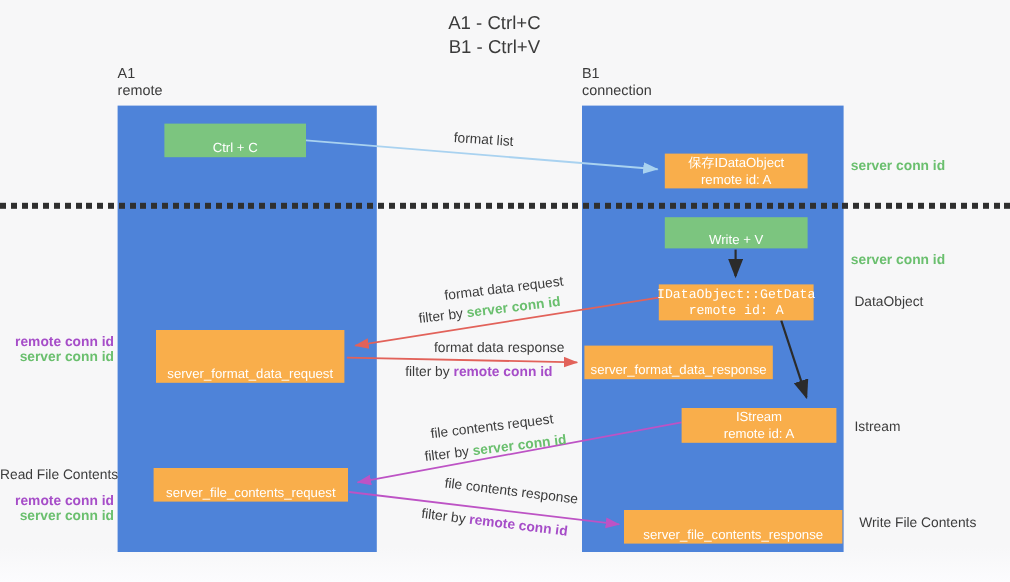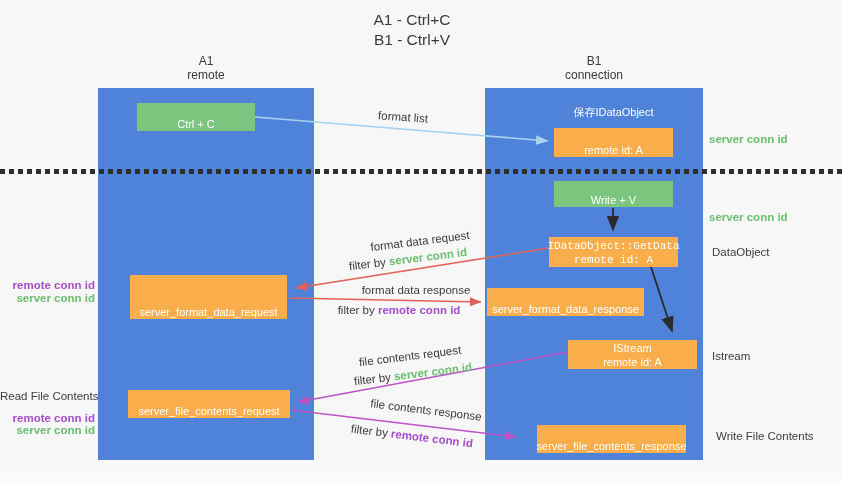--- a/index.html
+++ b/index.html
@@ -6,21 +6,21 @@
   .stage{
     position:relative;width:842px;height:485px;overflow:hidden;
     background:linear-gradient(#f7f7f8 94%,#fcfcfe);
     font-family:"Liberation Sans", sans-serif;color:#3c3c3c;
   }
   .title{position:absolute;left:0;top:10px;width:824px;text-align:center;
     font-size:15.5px;line-height:20px;color:#3b3b3b;}
   .col{position:absolute;top:88px;height:372px;background:#4e83d9;}
   .col.a1{left:98px;width:216px;}
   .col.b1{left:485px;width:218px;}
-  .col-header{position:absolute;top:54px;text-align:center;font-size:12px;line-height:14px;color:#3a3a3a;}
+  .col-header{position:absolute;top:54px;font-size:12px;line-height:14px;color:#3a3a3a;}
   .col-header.a1{left:98px;width:216px;}
   .col-header.b1{left:485px;width:218px;}
   .dash-line{position:absolute;left:0;top:169px;width:842px;height:5px;
     background:repeating-linear-gradient(90deg,#2f2f2f 0 5px,transparent 5px 9px);}
   .box{position:absolute;display:flex;flex-direction:column;align-items:center;justify-content:flex-end;
     color:#fff;font-size:11px;line-height:13.5px;text-align:center;white-space:nowrap;}
   .box.green{background:#7cc57f;}
   .box.orange{background:#f9ae4b;}
   .flow-label{position:absolute;white-space:nowrap;font-size:11.5px;color:#3c3c3c;}
   .center{transform:translate(-50%,-50%);}
@@ -79,21 +79,21 @@
     <line x1="289" y1="298" x2="481" y2="302" stroke="#e2625a" stroke-width="1.5" marker-end="url(#m-red)"></line>
     <line x1="651" y1="267" x2="672" y2="331" stroke="#2b2b2b" stroke-width="1.8" marker-end="url(#m-blk)"></line>
     <line x1="568" y1="352" x2="298" y2="402" stroke="#bd53c5" stroke-width="1.5" marker-end="url(#m-mag)"></line>
     <line x1="291" y1="410" x2="516" y2="437" stroke="#bd53c5" stroke-width="1.5" marker-end="url(#m-mag)"></line>
   </svg>
 
   <div class="box green" style="left:137px;top:103px;width:118px;height:28px;">
     <div>Ctrl + C</div>
   </div>
 
-  <div class="box orange" style="left:554px;top:128px;width:119px;height:29px;gap:24px;">
+  <div class="box orange" style="left:554px;top:128px;width:119px;height:29px;">
     <div>保存IDataObject</div>
     <div>remote id: A</div>
   </div>
 
   <div class="box green" style="left:554px;top:181px;width:119px;height:26px;">
     <div>Write + V</div>
   </div>
 
   <div class="box orange" style="left:549px;top:237px;width:129px;height:30px;font-family:Liberation Mono, monospace;">
     <div>IDataObject::GetData</div>
@@ -110,21 +110,21 @@
 
   <div class="box orange" style="left:568px;top:340px;width:129px;height:29px;">
     <div>IStream</div>
     <div>remote id: A</div>
   </div>
 
   <div class="box orange" style="left:128px;top:390px;width:162px;height:28px;">
     <div>server_file_contents_request</div>
   </div>
 
-  <div class="box orange" style="left:537px;top:425px;width:149px;height:28px;">
+  <div class="box orange" style="left:520px;top:425px;width:182px;height:28px;">
     <div>server_file_contents_response</div>
   </div>
 
   <div class="flow-label rot-sm" style="left:403px;top:117px;">format list</div>
 
   <div class="flow-label rot-neg" style="left:420px;top:241px;">format data request</div>
 
   <div class="flow-label rot-neg" style="left:408px;top:259px;">
     <span>filter by</span>
     <span class="lbl-green">server conn id</span>

